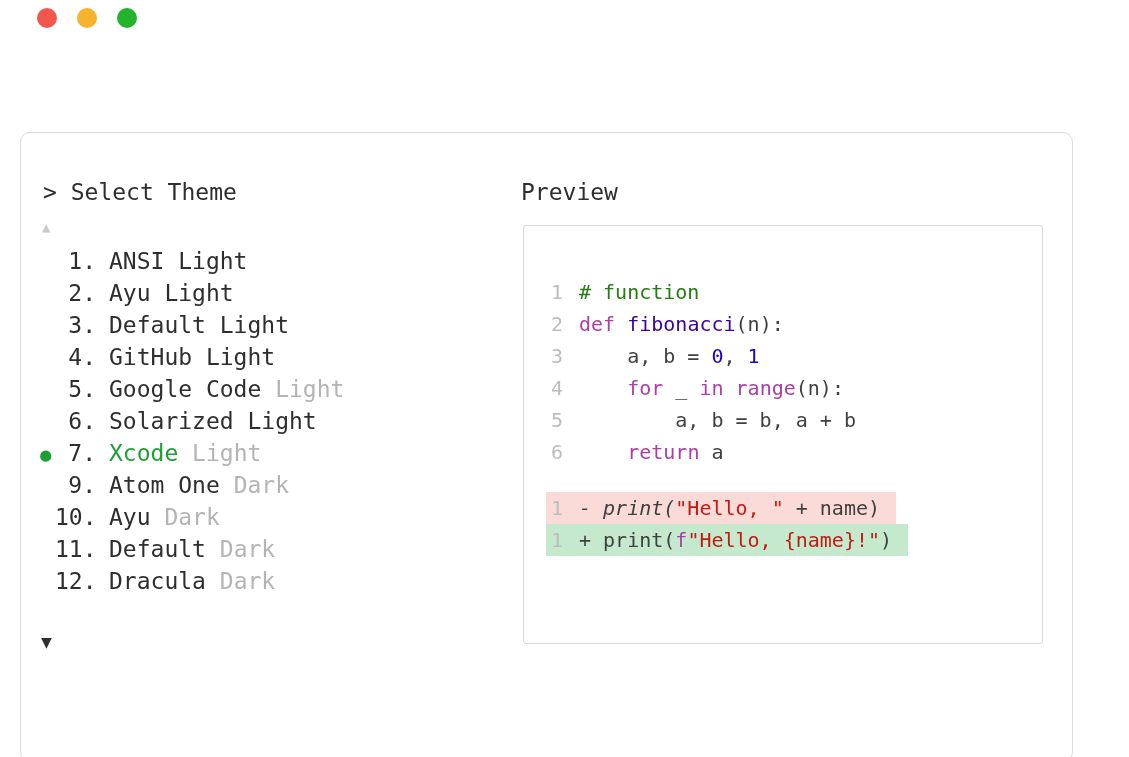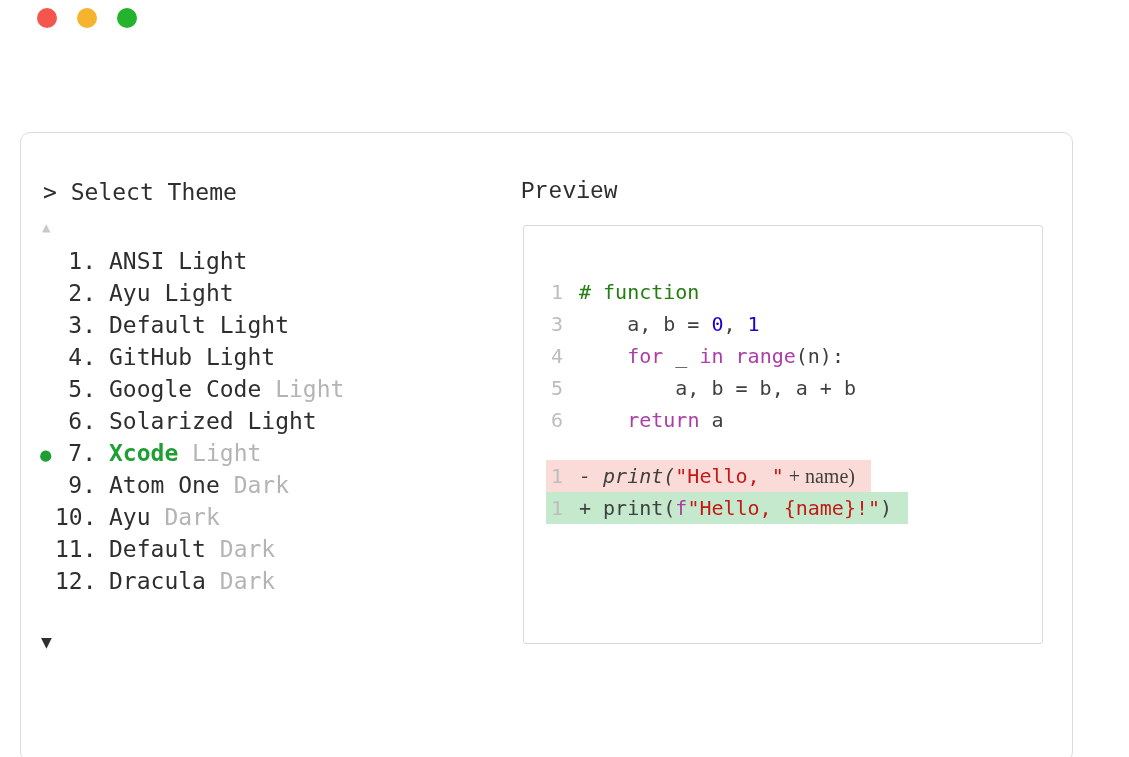--- a/index.html
+++ b/index.html
@@ -28,21 +28,21 @@
     border-radius: 10px;
     margin-top: 47px;
   }
 
   .palette-title {
     position: absolute; left: 22px; top: 46px;
     font-size: 23px; color: var(--ink, #2e2e2e); white-space: pre;
   }
   .preview-title {
     position: absolute; left: 500px; top: 46px;
-    font-size: 23px; color: var(--ink, #2e2e2e); font-family: Liberation Mono, monospace;
+    font-size: 23px; color: var(--ink, #2e2e2e);
   }
 
   .scroll-up {
     position: absolute; left: 21px; top: 86px;
     font-size: 14px; color: #c9c9c9; cursor: default;
   }
   .scroll-down {
     position: absolute; left: 20px; top: 498px;
     font-size: 18px; color: #2f2f2f; cursor: default;
   }
@@ -57,21 +57,21 @@
     white-space: pre; cursor: default;
   }
   .theme-item .bullet {
     display: inline-block; width: 15px;
     font-size: 19px; color: var(--accent, #1d9f34);
   }
   .theme-item .num {
     display: inline-block; width: 41px; text-align: right;
     margin-right: 13px;
   }
-  .theme-item.selected .name { color: var(--accent, #1d9f34); font-weight: bold; }
+  .theme-item.selected .name { color: var(--accent, #1d9f34); }
   .theme-item .muted { color: var(--muted, #b4b4b4); }
 
   .hint {
     position: absolute; left: 22px; top: 556px;
     font-size: 23px; color: var(--muted, #b4b4b4); white-space: pre;
   }
 
   
   .preview-box {
     position: absolute; left: 502px; top: 92px;
@@ -125,25 +125,26 @@
       </ul>
 
     <div class="scroll-down">▼</div>
 
 
     <div class="preview-title">Preview</div>
 
     <div class="preview-box">
       <div class="code-area" id="code-area">
           <div class="code-line"><span class="lnum">1</span><span style="color: rgb(35, 125, 15);"># function</span></div>
+          <div class="code-line"><span class="lnum">2</span><span style="color: rgb(173, 61, 164);">def </span><span style="color: rgb(57, 0, 160);">fibonacci</span><span style="color: rgb(63, 63, 63);">(n):</span></div>
           <div class="code-line"><span class="lnum">3</span><span style="color: rgb(63, 63, 63);">    a, b = </span><span style="color: rgb(28, 0, 207);">0</span><span style="color: rgb(63, 63, 63);">, </span><span style="color: rgb(28, 0, 207);">1</span></div>
           <div class="code-line"><span class="lnum">4</span><span style="color: rgb(63, 63, 63);">    </span><span style="color: rgb(173, 61, 164);">for</span><span style="color: rgb(63, 63, 63);"> _ </span><span style="color: rgb(173, 61, 164);">in</span><span style="color: rgb(63, 63, 63);"> </span><span style="color: rgb(173, 61, 164);">range</span><span style="color: rgb(63, 63, 63);">(n):</span></div>
           <div class="code-line"><span class="lnum">5</span><span style="color: rgb(63, 63, 63);">        a, b = b, a + b</span></div>
           <div class="code-line"><span class="lnum">6</span><span style="color: rgb(63, 63, 63);">    </span><span style="color: rgb(173, 61, 164); text-align: right;">return</span><span style="color: rgb(63, 63, 63);"> a</span></div>
           <div class="diff-block">
-            <div class="code-line diff removed"><span class="lnum">1</span><span style="color: rgb(63, 63, 63); font-style: italic;">- print(</span><span style="color: rgb(196, 26, 22);">"Hello, "</span><span style="color: rgb(63, 63, 63); font-family: Liberation Serif, serif;"> + name)</span></div>
+            <div class="code-line diff removed"><span class="lnum">1</span><span style="color: rgb(63, 63, 63); font-style: italic;">- print(</span><span style="color: rgb(196, 26, 22);">"Hello, "</span><span style="color: rgb(63, 63, 63);"> + name)</span></div>
             <div class="code-line diff added"><span class="lnum">1</span><span style="color: rgb(63, 63, 63);">+ print(</span><span style="color: rgb(173, 61, 164);">f</span><span style="color: rgb(196, 26, 22);">"Hello, {name}!"</span><span style="color: rgb(63, 63, 63);">)</span></div>
           </div>
         </div>
     </div>
 
   </div>
 </div>
 
 </body></html>

